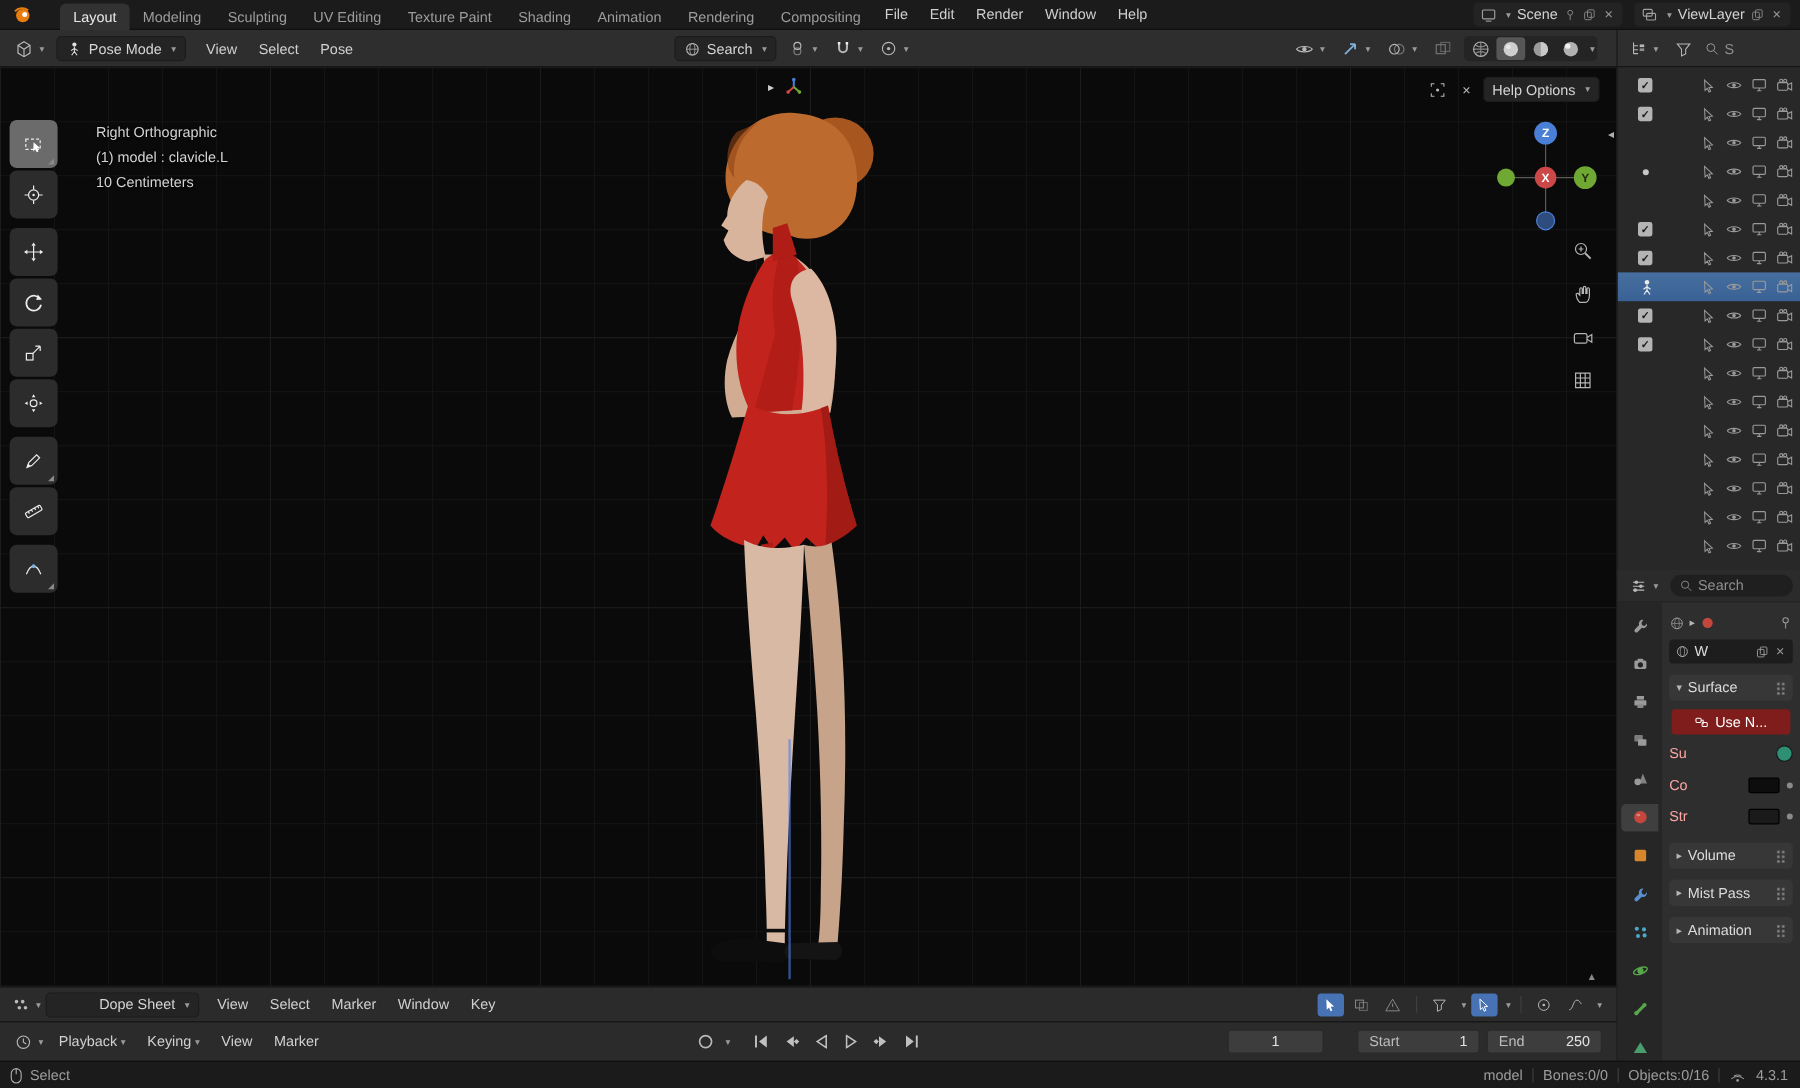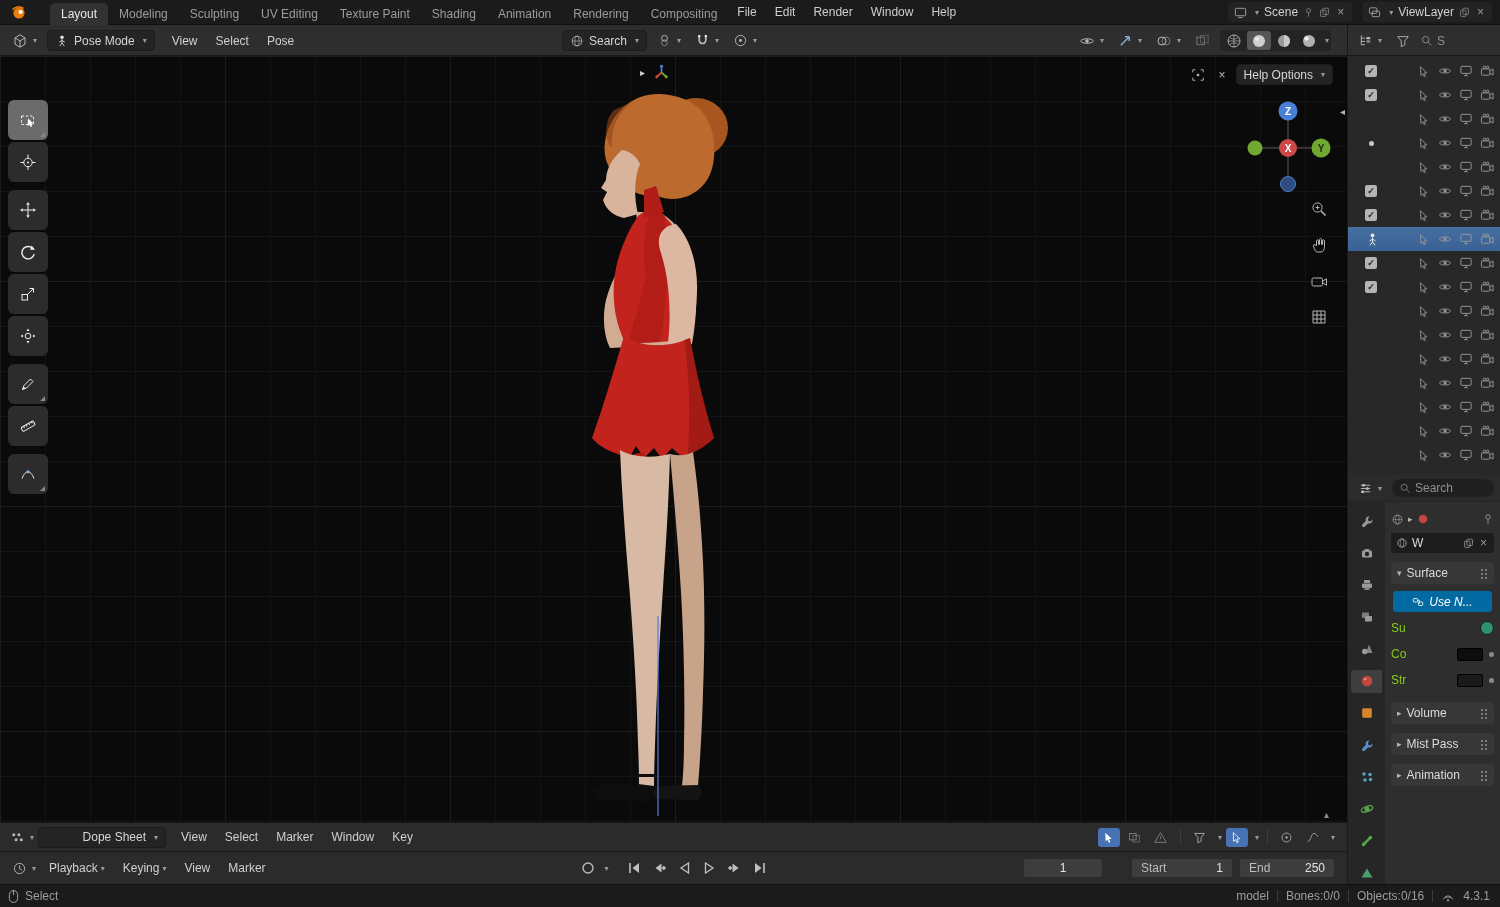--- a/index.html
+++ b/index.html
@@ -73,21 +73,21 @@
   .ptab{width:31px;height:24px;display:flex;align-items:center;justify-content:center;border-radius:4px 0 0 4px}
   .ptab.sel{background:#3f3f3f}
   #props-body{position:absolute;left:37px;top:27px;right:0;bottom:0;padding:6px 6px;overflow:hidden}
   .pb-row{display:flex;align-items:center;gap:4px;height:22px}
   .idfield{display:flex;align-items:center;gap:4px;background:#1d1d1d;border-radius:3px;height:20px;padding:0 5px;flex:1;color:#dcdcdc;margin-top:3px}
   .panel-hdr{display:flex;align-items:center;gap:5px;background:#373737;border-radius:4px;height:22px;padding:0 6px;margin-top:9px;color:#dcdcdc}
   .tri{font-size:9px;color:#b5b5b5}
   .grip{width:8px;height:11px;margin-left:auto;background-image:radial-gradient(#7d7d7d 1px,transparent 1.3px);background-size:4px 4px}
   .accent-btn{display:flex;align-items:center;justify-content:center;gap:5px;border-radius:3px;height:21px;margin:7px 2px 3px 2px;color:#fff}
   .fld-row{display:flex;align-items:center;height:26px}
-  .fld-label{color:#84cc16}
+  .fld-label{color:#fca5a5}
   .fld-ctrl{margin-left:auto;display:flex;align-items:center;gap:6px}
   .swatch-circle{width:14px;height:14px;border-radius:50%;background:#2f8f72;border:1px solid #1a1a1a}
   .swatch-rect{width:26px;height:13px;border-radius:2px;background:#0d0d0d;border:1px solid #000}
   .anim-dot{width:5px;height:5px;border-radius:50%;background:#8a8a8a}
   
   #dopesheet{position:absolute;left:0;top:822px;width:1347px;height:29px;background:#2b2b2b;border-top:1px solid #161616;display:flex;align-items:center;padding:0 6px}
   #ds-menus{display:flex;margin-left:6px}
   #ds-right{margin-left:auto;display:flex;align-items:center;gap:4px;margin-right:6px}
   .tgl{width:22px;height:19px;display:flex;align-items:center;justify-content:center;border-radius:3px}
   .tgl.on{background:#4772b3}
@@ -304,20 +304,25 @@
             <circle cx="7" cy="7" r="4" fill="none" stroke="#9a9a9a"></circle>
             <path d="M10 10 L14 14" stroke="#9a9a9a"></path>
           </svg>
         <span>S</span>
       </span>
     </div>
   </div>
 
   <div id="viewport">
 
+    <div id="vp-overlay">
+      <div>Right Orthographic</div>
+      <div>(1) model : clavicle.L</div>
+      <div>10 Centimeters</div>
+    </div>
 
     <div id="toolbar">
         <div class="tool active corner">
           <svg width="18" height="18" viewBox="0 0 18 18">
             <rect x="2.5" y="5" width="12" height="8.5" fill="none" stroke="#ececec" stroke-dasharray="2.5 1.8"></rect>
             <path d="M9 7.5 l5.5 5 -2.5.3 1.1 2.4 -1.6.7 -1.1-2.5 -1.7 1.8 Z" fill="#fff"></path>
           </svg>
         </div>
         <div class="tool">
           <svg width="18" height="18" viewBox="0 0 18 18">
@@ -1124,21 +1129,21 @@
           <span class="xchar">×</span>
         </span>
       </div>
 
       <div class="panel-hdr">
         <span class="tri">▾</span>
         <span>Surface</span>
         <span class="grip"></span>
       </div>
 
-      <div class="accent-btn" id="use-nodes-btn" style="background: #0369a1; font-style: italic;">
+      <div class="accent-btn" id="use-nodes-btn" style="background: #7f1d1d;">
         <svg width="12" height="12" viewBox="0 0 14 14">
             <rect x="1.5" y="3" width="5" height="4" rx="1" fill="none" stroke="#fff"></rect>
             <rect x="7.5" y="7" width="5" height="4" rx="1" fill="none" stroke="#fff"></rect>
             <path d="M6.5 5 h2 v4" fill="none" stroke="#fff"></path>
           </svg>
         <span>Use N...</span>
       </div>
 
       <div class="fld-row">
         <span class="fld-label">Su</span>

